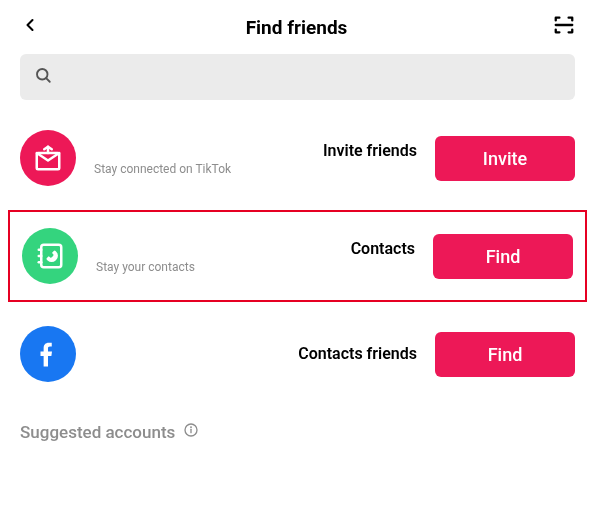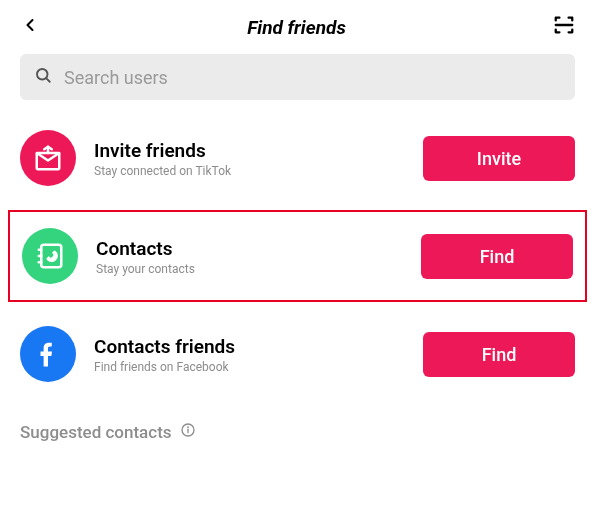--- a/index.html
+++ b/index.html
@@ -21,21 +21,20 @@
     }
     .back-icon svg {
       width: 20px;
       height: 20px;
       stroke: #000;
     }
     .header-title {
       font-size: 19px;
       font-weight: 700;
       color: #000;
-      font-style: italic;
     }
     .scan-icon svg {
       width: 22px;
       height: 22px;
       stroke: #000;
     }
     .search-bar {
       background: #ebebeb;
       margin: 0 20px;
       border-radius: 6px;
@@ -93,36 +92,37 @@
       background: #1877f2;
     }
     .avatar svg {
       width: 30px;
       height: 30px;
     }
     .row-text {
       flex: 1;
     }
     .row-title {
-      font-size: 19px;
+      font-size: 16px;
       font-weight: 600;
       color: #000;
       margin-bottom: 2px;
+      text-align: right;
     }
     .row-subtitle {
       font-size: 12px;
       color: #8d8d8d;
     }
     .action-btn {
       background: #ed1857;
       color: #fff;
       border: none;
       border-radius: 6px;
       padding: 12px 0;
-      width: 152px;
+      width: 140px;
       font-size: 18px;
       font-weight: 500;
       cursor: pointer;
       flex-shrink: 0;
     }
     .suggested {
       display: flex;
       align-items: center;
       gap: 8px;
       padding: 24px 20px 0;
@@ -157,21 +157,20 @@
   </div>
 </div>
 
 <div class="search-bar">
   <span class="search-icon">
     <svg viewBox="0 0 24 24" fill="none" stroke-width="2.5" stroke-linecap="round" stroke-linejoin="round">
       <circle cx="11" cy="11" r="7"></circle>
       <line x1="21" y1="21" x2="16.5" y2="16.5"></line>
     </svg>
   </span>
-  <input class="search-input" type="text" placeholder="Search users" style="">
 </div>
 
 <div class="list">
 
   <div class="row">
     <div class="avatar pink">
       <svg viewBox="0 0 24 24" fill="none" stroke="#fff" stroke-width="2" stroke-linecap="round" stroke-linejoin="round">
         <rect x="3" y="8" width="18" height="13" rx="1"></rect>
         <polyline points="3 8 12 14 21 8"></polyline>
         <path d="M12 3 L12 8"></path>
@@ -203,29 +202,28 @@
   </div>
 
   <div class="row">
     <div class="avatar blue">
       <svg viewBox="0 0 24 24">
         <path fill="#fff" d="M15 3h-2.5C10 3 8.5 4.7 8.5 7.2V10H6v3.5h2.5V22h3.5v-8.5h2.7l.5-3.5H12V7.5c0-.9.3-1.5 1.6-1.5H15V3z"></path>
       </svg>
     </div>
     <div class="row-text">
       <div class="row-title">Contacts friends</div>
-      <div class="row-subtitle">Find friends on Facebook</div>
     </div>
     <button class="action-btn">Find</button>
   </div>
 
 </div>
 
 <div class="suggested">
-  <span>Suggested contacts</span>
+  <span>Suggested accounts</span>
   <span class="info-icon">
     <svg viewBox="0 0 24 24" fill="none" stroke-width="2" stroke-linecap="round" stroke-linejoin="round">
       <circle cx="12" cy="12" r="9"></circle>
       <line x1="12" y1="11" x2="12" y2="16"></line>
       <circle cx="12" cy="8" r="0.5" fill="#8d8d8d"></circle>
     </svg>
   </span>
 </div>
 
 </body></html>

